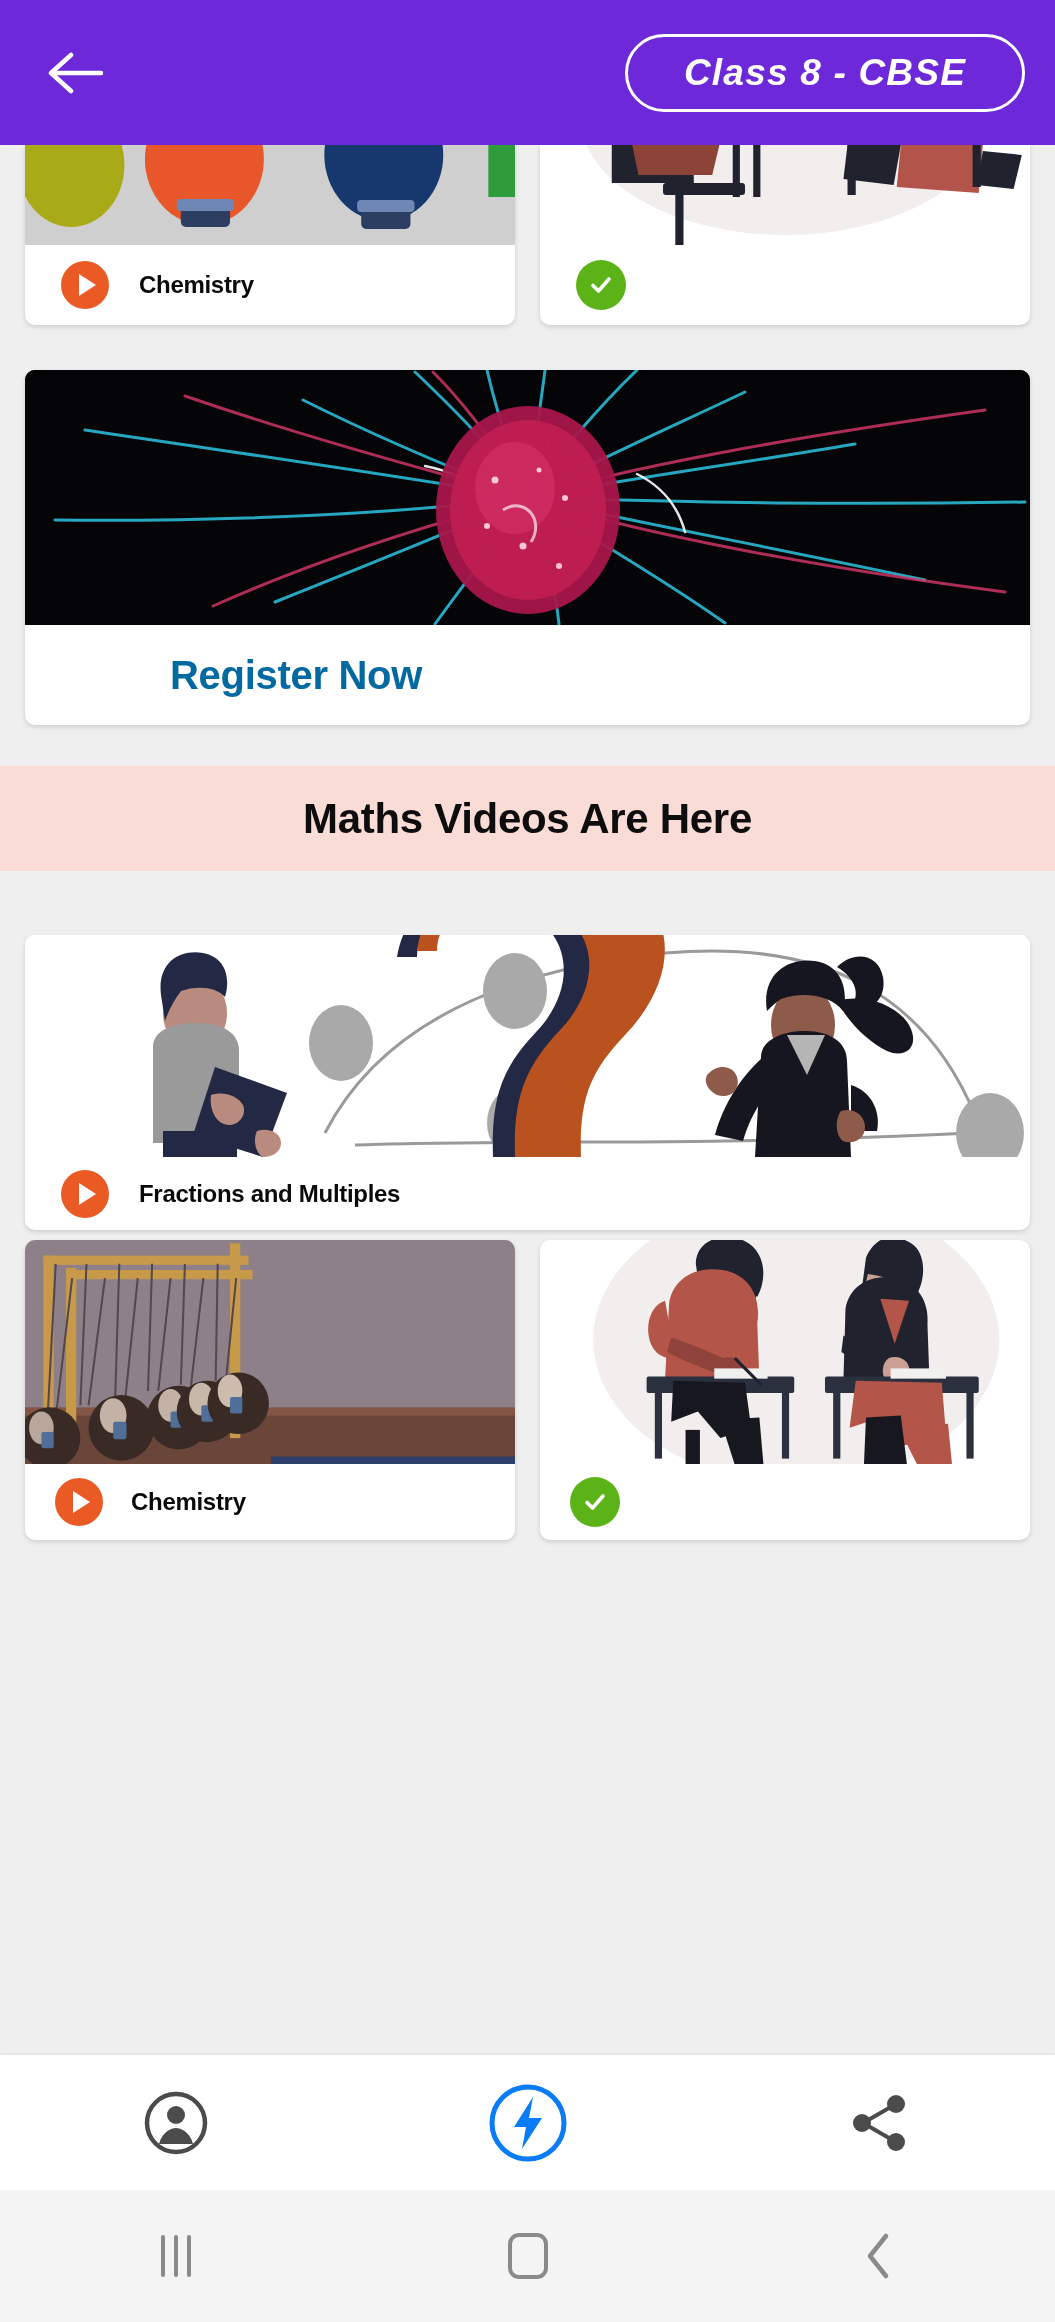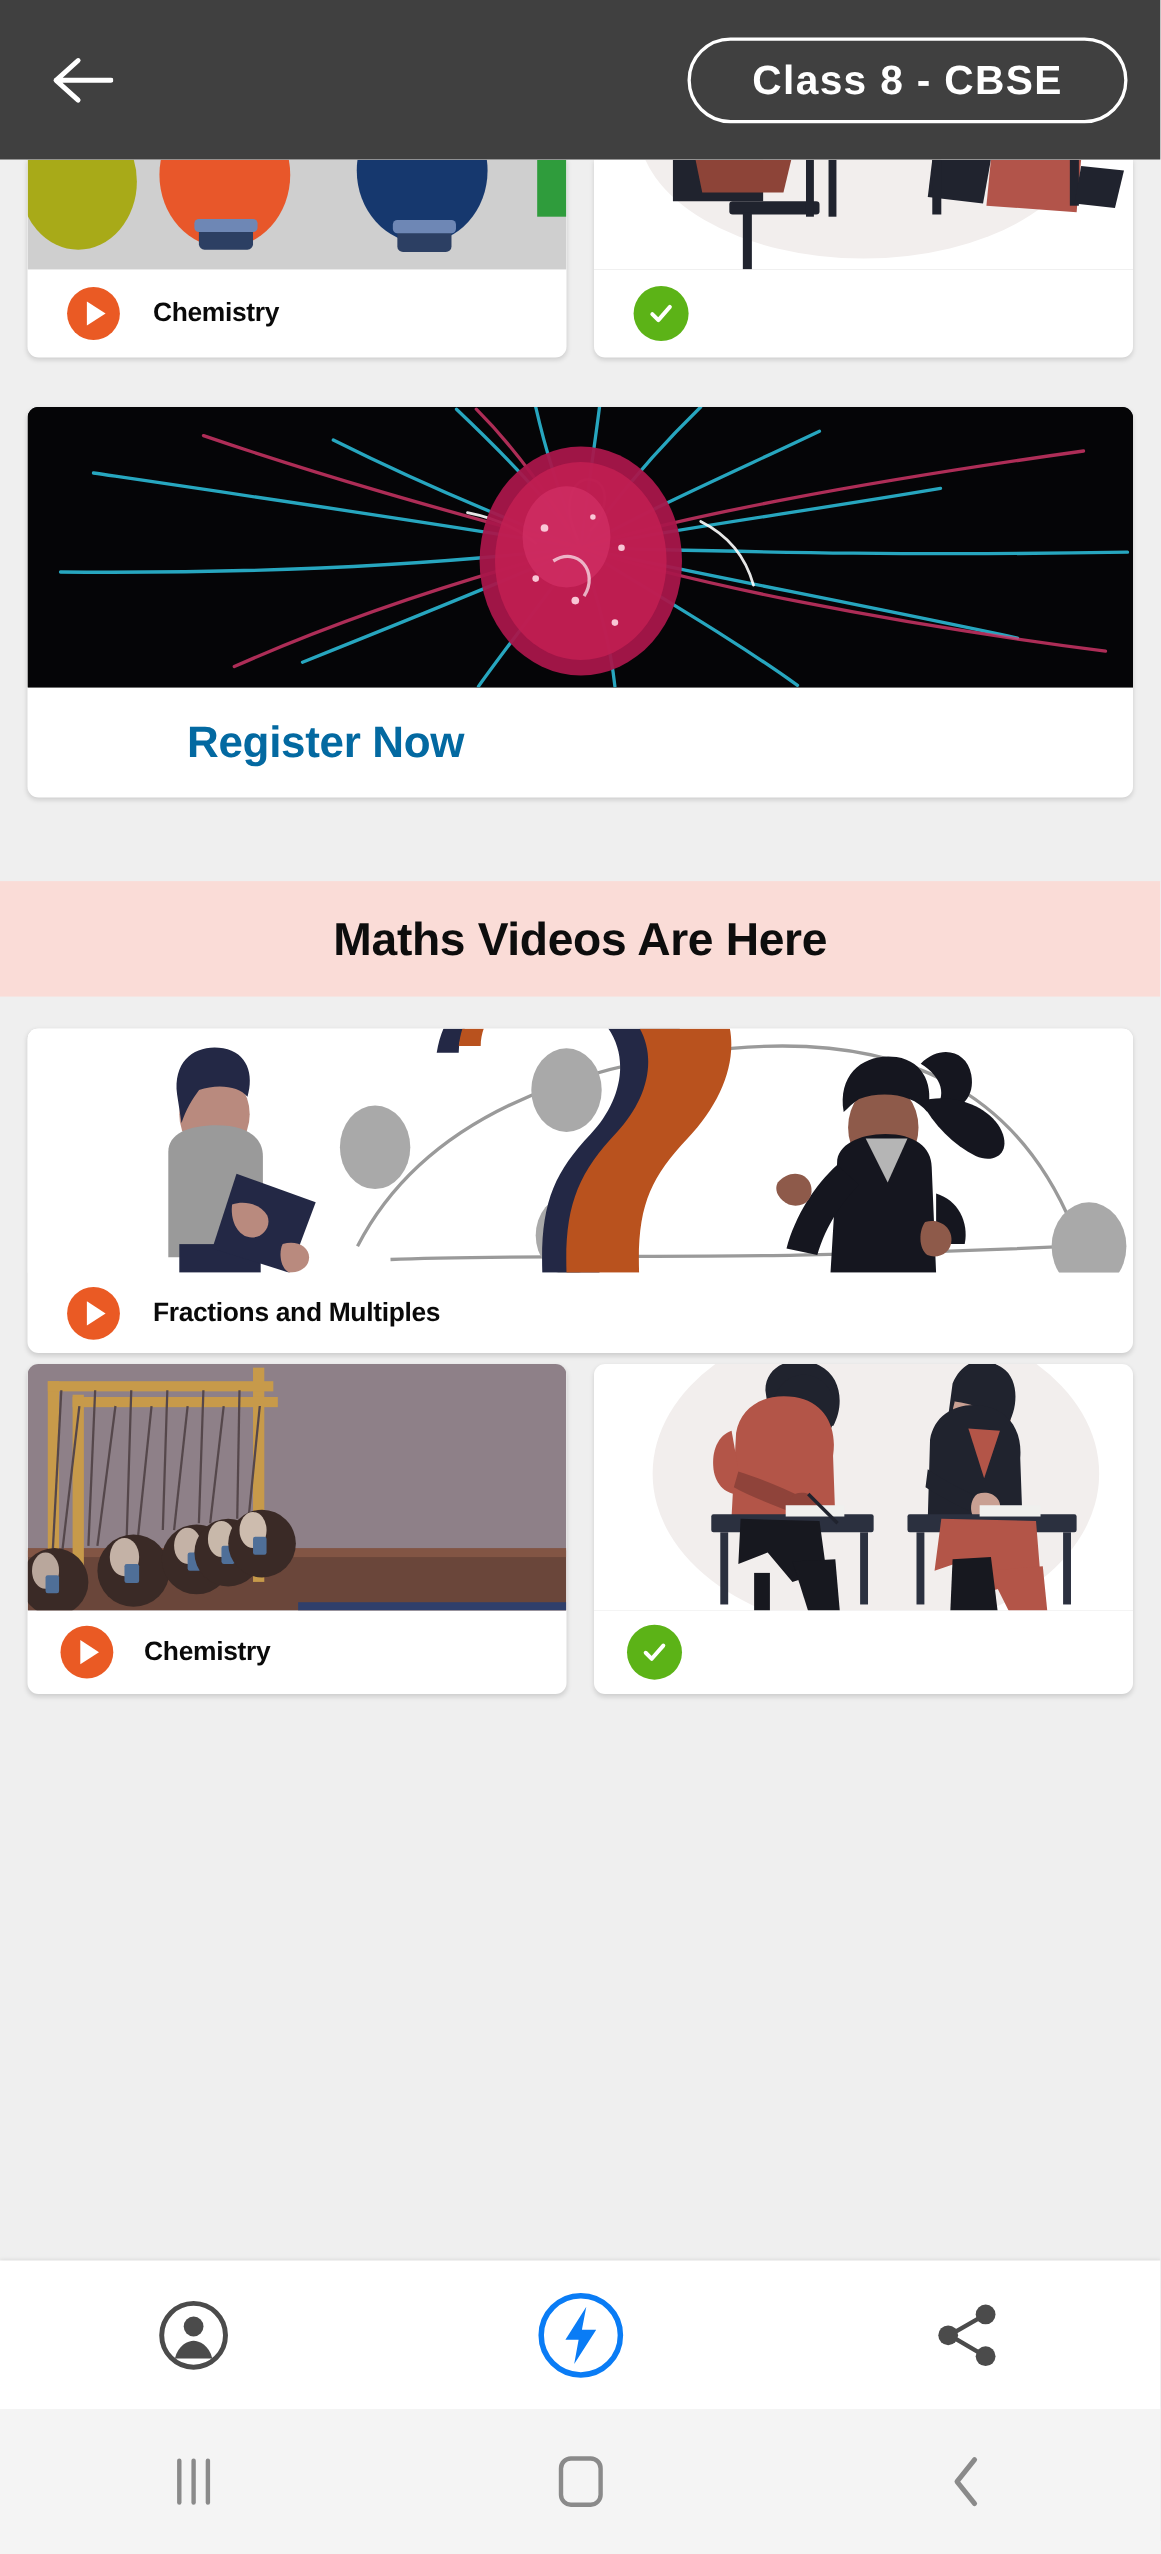--- a/index.html
+++ b/index.html
@@ -8,23 +8,24 @@
     font-family:"Liberation Sans", sans-serif;
     background:#efefef;
     overflow:hidden;
     position:relative;
   }
 
   
   .app-header{
     position:absolute; top:0; left:0;
     width:1055px; height:145px;
-    background:#404040;
+    background:#6d28d9;
     display:flex; align-items:center;
     z-index:40;
+    font-style:italic;
   }
   .back-btn{
     position:absolute; left:40px; top:50%;
     transform:translateY(-50%);
     width:70px; height:70px;
     display:flex; align-items:center; justify-content:center;
     cursor:pointer;
   }
   .class-pill{
     position:absolute; right:30px; top:50%;
@@ -108,21 +109,21 @@
   }
   .hero-thumb{ height:255px; background:#000; }
   .hero-foot{ height:100px; display:flex; align-items:center; }
   .hero-label{
     font-size:40px; font-weight:700; color:#0369a1;
     margin-left:145px; letter-spacing:-0.3px;
   }
 
   
   .section-banner{
-    position:absolute; top:656px; left:0;
+    position:absolute; top:621px; left:0;
     width:1055px; height:105px;
     background:#fadcd7;
     display:flex; align-items:center; justify-content:center;
   }
   .section-banner span{
     font-size:42px; font-weight:700; color:#0d0d0d;
     letter-spacing:-0.3px;
   }
 
   

